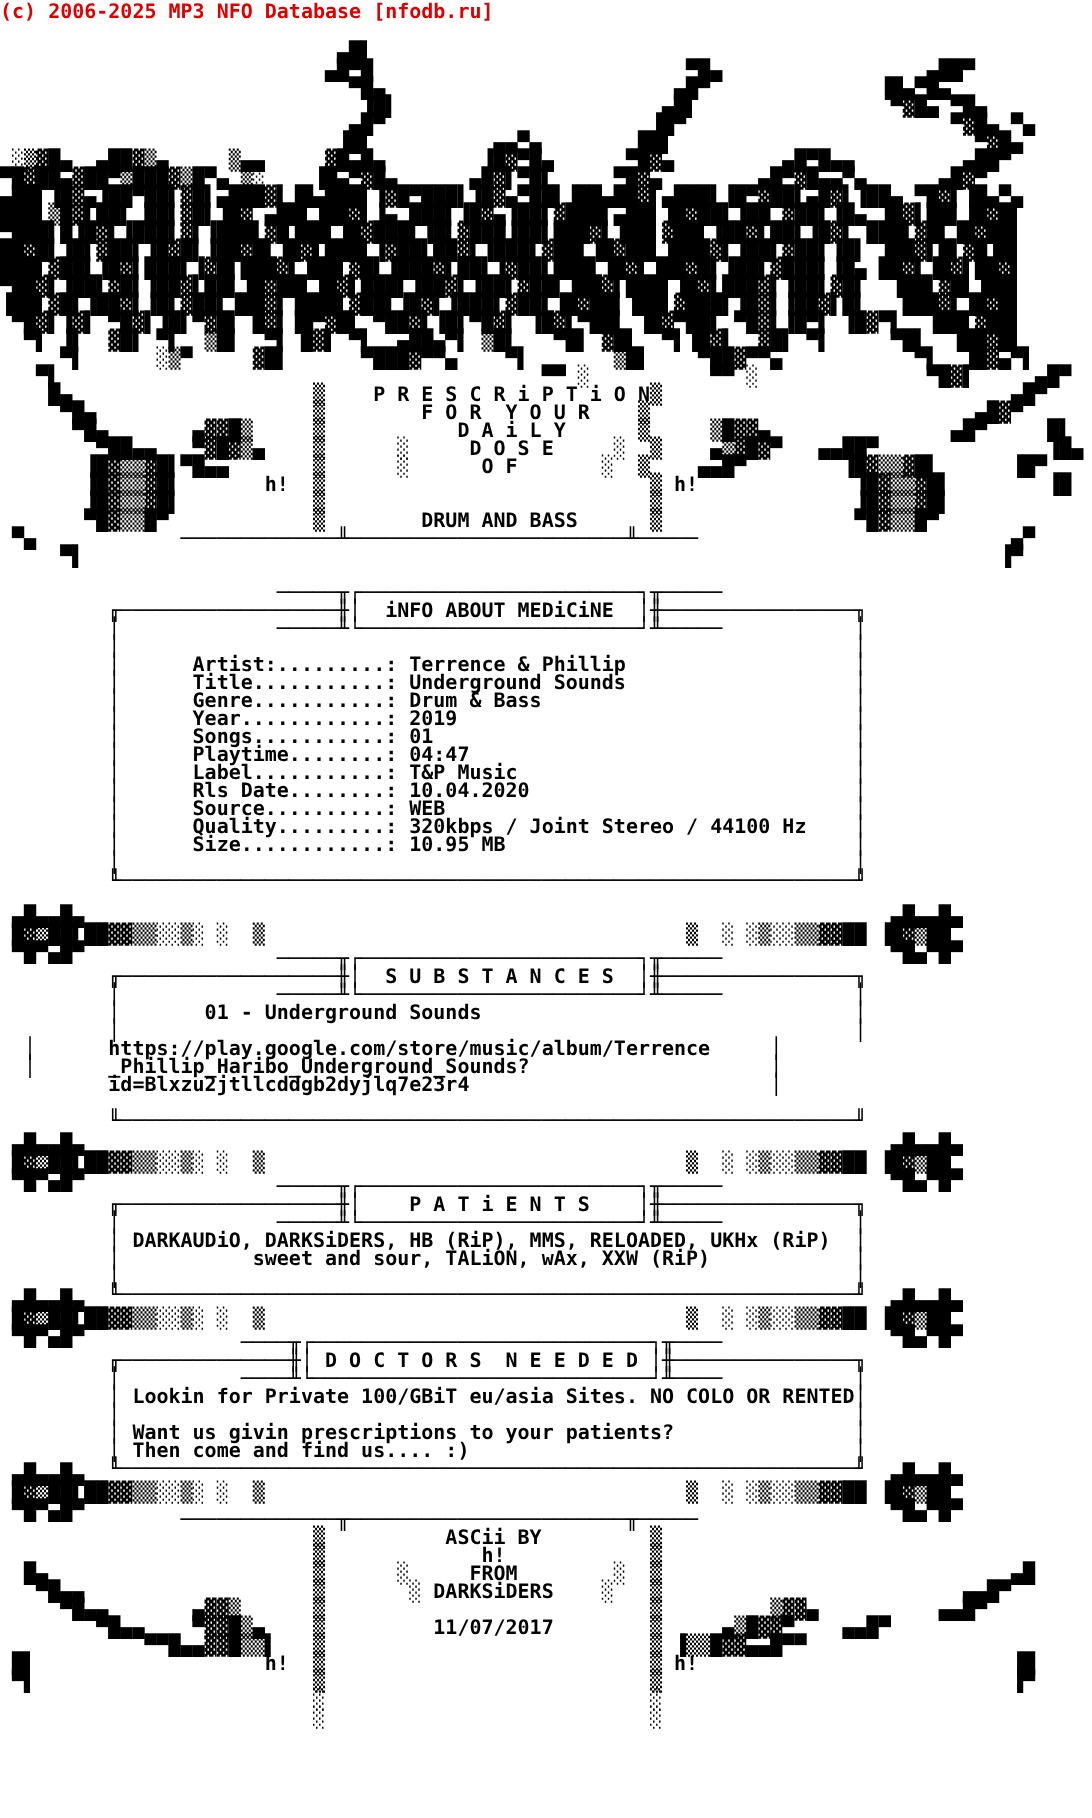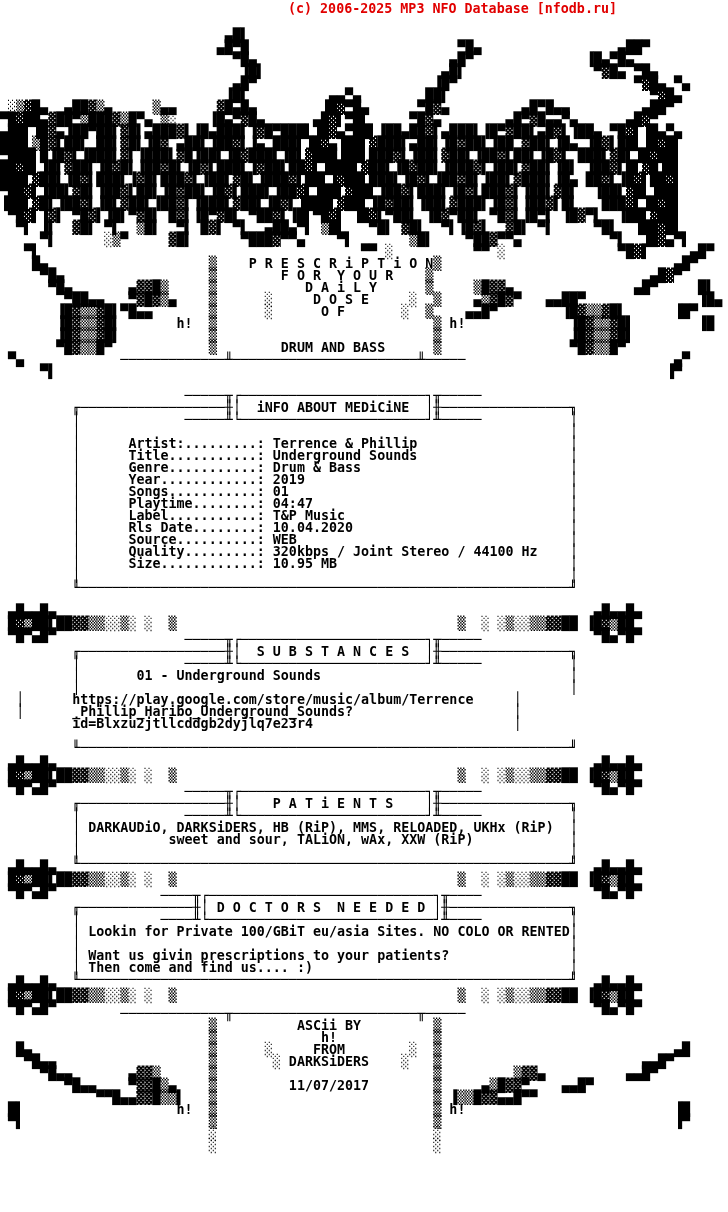--- a/index.html
+++ b/index.html
@@ -1,21 +1,21 @@
 <!DOCTYPE html>
 <html><head>
 <meta charset="utf-8">
 <style>
   html,body{margin:0;padding:0;background:#ffffff;}
   #screen{position:relative;width:728px;height:1212px;background:#ffffff;overflow:hidden;
           font-family:"DejaVu Sans Mono",monospace;}
   pre.art{position:absolute;left:0;top:0;margin:0;padding:0;white-space:pre;color:#000;
           font:bold 13.33px/12px "DejaVu Sans Mono",monospace;letter-spacing:0;}
-  #watermark{position:absolute;top:2px;left:0;width:600px;text-align:right;
-             font:bold 13.33px/14px "DejaVu Sans Mono",monospace;margin-left:17px;}
+  #watermark{position:absolute;top:2px;left:0;width:600px;text-align:left;
+             font:bold 13.33px/14px "DejaVu Sans Mono",monospace;}
 </style>
 </head>
 <body>
 
 <div id="screen">
 
   <div id="watermark" style="color: rgb(225, 0, 0);">(c) 2006-2025 MP3 NFO Database [nfodb.ru]</div>
 
   <pre class="art" style="top:30px">                            ▄█▌
                            ▄█▀█                          ▀█▄                 ▄██▀

